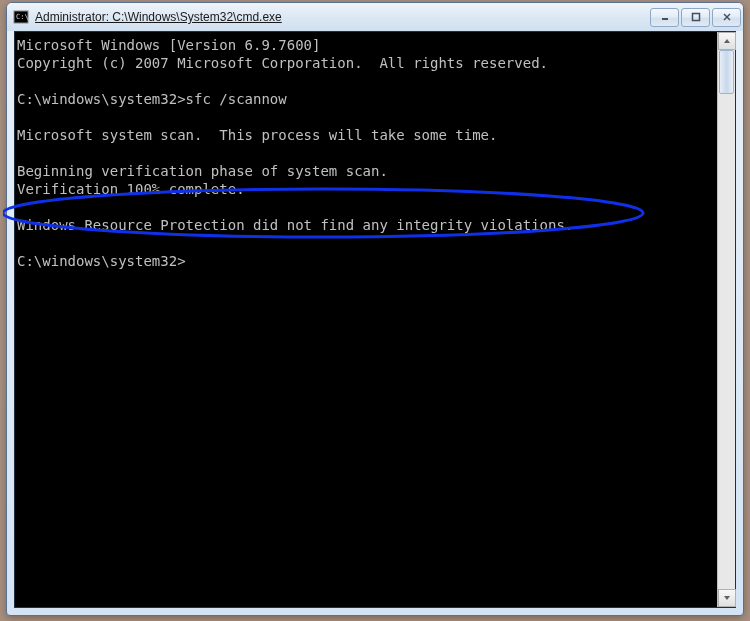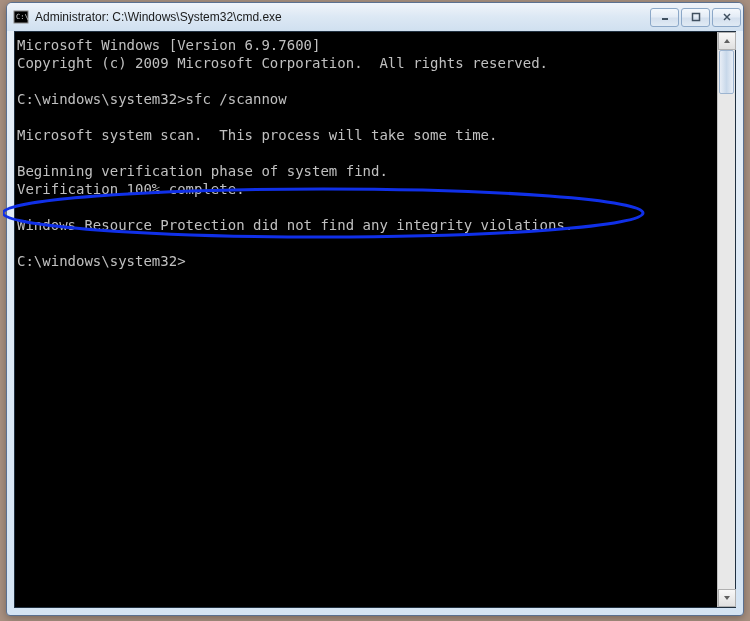--- a/index.html
+++ b/index.html
@@ -37,20 +37,21 @@
       align-items: center;
       justify-content: center;
     }
     .titlebar-icon svg { width: 16px; height: 16px; }
     .titlebar-text {
       flex: 1;
       font-size: 12px;
       color: #1a1a1a;
       white-space: nowrap;
       overflow: hidden;
+      text-decoration: underline;
     }
     .window-controls {
       display: flex;
       gap: 2px;
       margin-left: auto;
     }
     .window-btn {
       width: 29px;
       height: 19px;
       border: 1px solid #8ca8c8;
@@ -151,27 +152,27 @@
         <svg width="10" height="10">
           <line x1="2" y1="2" x2="8" y2="8" stroke="#405060" stroke-width="1.5"></line>
           <line x1="8" y1="2" x2="2" y2="8" stroke="#405060" stroke-width="1.5"></line>
         </svg>
       </div>
     </div>
   </div>
 
   <div class="inner-frame">
     <div class="terminal"><span>Microsoft Windows [Version 6.9.7600]</span>
-<span>Copyright (c) 2009 Microsoft Corporation.  All rights reserved.</span>
+<span>Copyright (c) 2007 Microsoft Corporation.  All rights reserved.</span>
 <span></span>
 <span>C:\windows\system32&gt;sfc /scannow</span>
 <span></span>
 <span>Microsoft system scan.  This process will take some time.</span>
 <span></span>
-<span>Beginning verification phase of system find.</span>
+<span>Beginning verification phase of system scan.</span>
 <span>Verification 100% complete.</span>
 <span></span>
 <span>Windows Resource Protection did not find any integrity violations.</span>
 <span></span>
 <span>C:\windows\system32&gt;</span></div>
 
     <div class="scrollbar">
       <div class="scroll-arrow up">
         <svg width="8" height="8">
             <polygon points="4,2 7,6 1,6" fill="#606060"></polygon>

